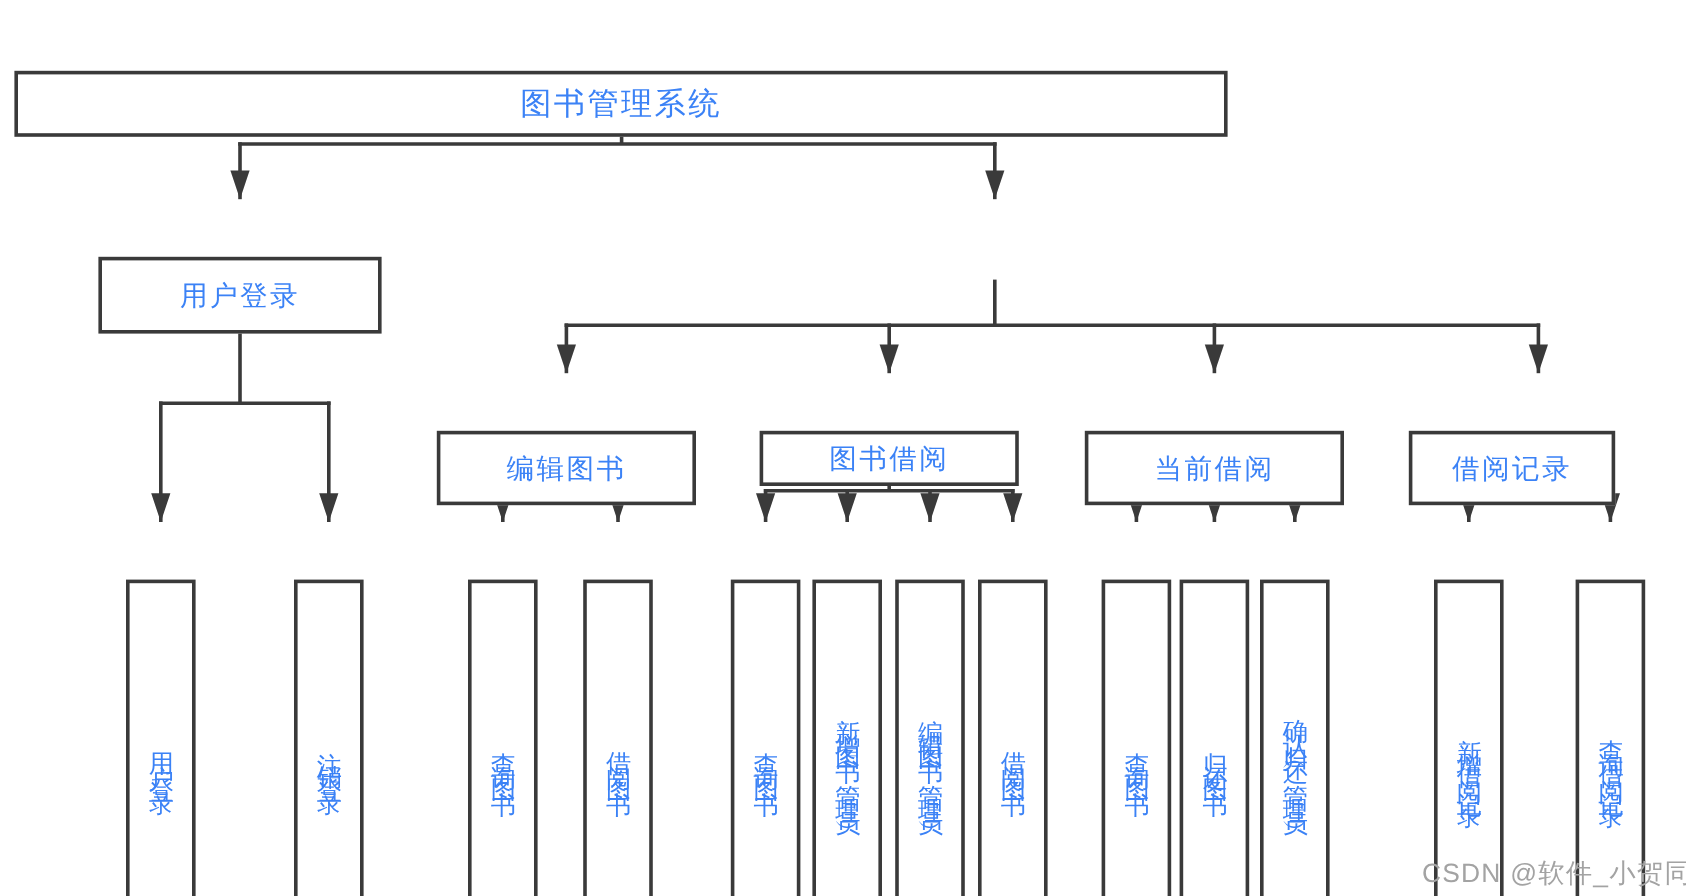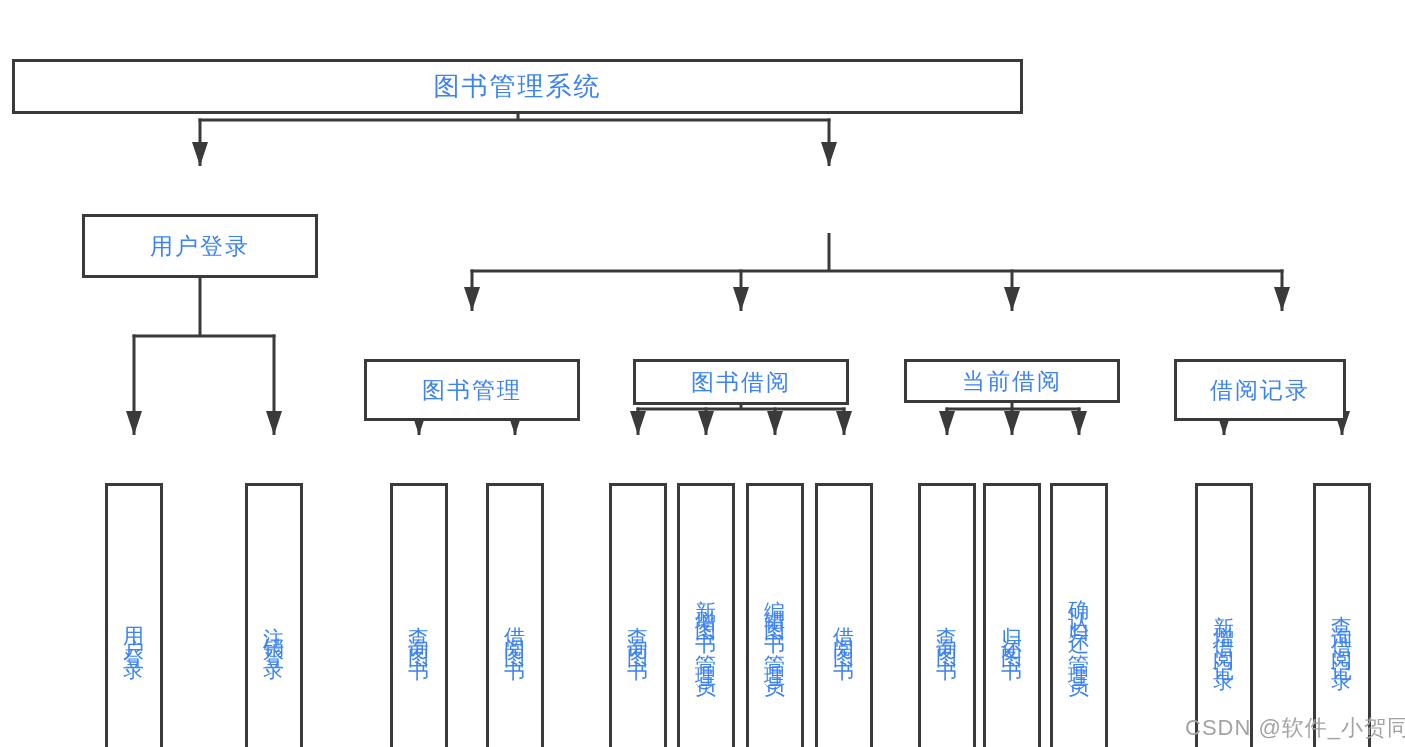--- a/index.html
+++ b/index.html
@@ -78,23 +78,23 @@
     <line x1="1282" y1="375" x2="1282" y2="409"></line>
     <line x1="1222.5" y1="409" x2="1343.5" y2="409"></line>
     <line x1="1224" y1="407.5" x2="1224" y2="435" marker-end="url(#arrow)"></line>
     <line x1="1342" y1="407.5" x2="1342" y2="435" marker-end="url(#arrow)"></line>
   </svg>
 
   <div class="node root" style="left:12px; top:13px; width:1011px; height:55px;">图书管理系统</div>
 
   <div class="node h" style="left:82px; top:168px; width:236px; height:64px;">用户登录</div>
 
-  <div class="node h" style="left:364px; top:313px; width:216px; height:62px;">图书管理</div>
+  <div class="node h" style="left:364px; top:313px; width:216px; height:62px;">编辑图书</div>
   <div class="node h" style="left:633px; top:313px; width:216px; height:46px;">图书借阅</div>
-  <div class="node h" style="left:904px; top:313px; width:216px; height:44px;">当前借阅</div>
+  <div class="node h" style="left:904px; top:313px; width:216px; height:62px;">当前借阅</div>
   <div class="node h" style="left:1174px; top:313px; width:172px; height:62px;">借阅记录</div>
 
   <div class="node v" style="left:105px; top:437px; width:58px; height:298px;">用户登录</div>
   <div class="node v" style="left:245px; top:437px; width:58px; height:298px;">注销登录</div>
 
   <div class="node v" style="left:390px; top:437px; width:58px; height:298px;">查询图书</div>
   <div class="node v" style="left:486px; top:437px; width:58px; height:298px;">借阅图书</div>
 
   <div class="node v" style="left:609px; top:437px; width:58px; height:298px;">查询图书</div>
   <div class="node v" style="left:677px; top:437px; width:58px; height:298px;">新增图书（管理员）</div>

